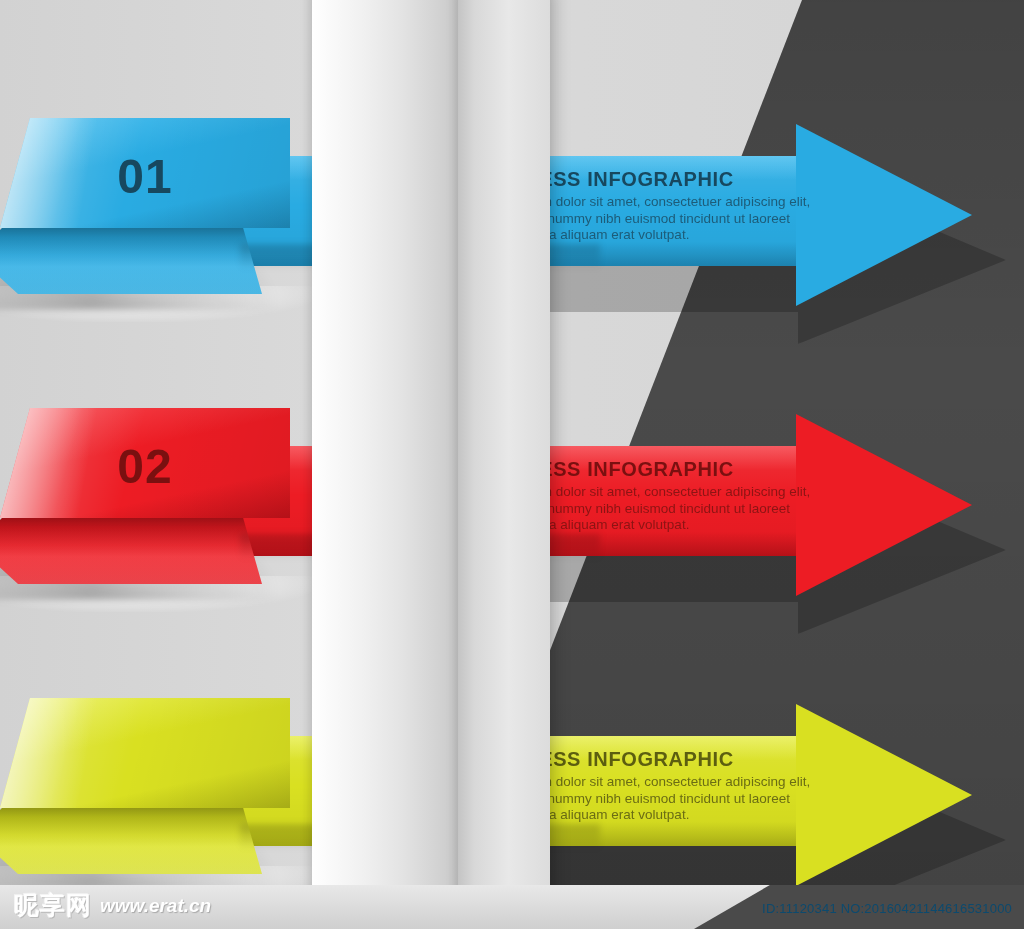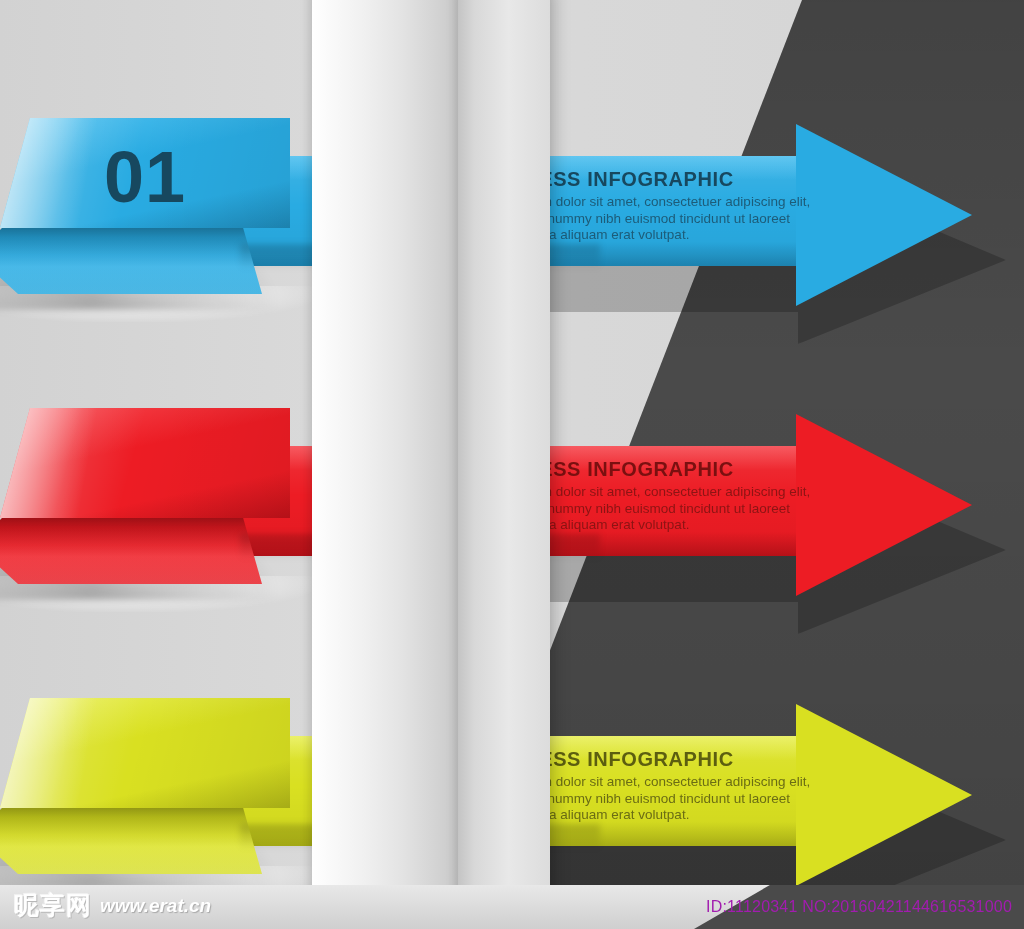--- a/index.html
+++ b/index.html
@@ -66,21 +66,21 @@
       rgba(255,255,255,.10) 60%, rgba(0,0,0,.05) 100%); }
   .curl-shadow { position:absolute; left:-14px; top:96px; width:300px; height:96px;
     background:radial-gradient(ellipse at 35% 90%, rgba(0,0,0,.30), rgba(0,0,0,0) 68%);
     filter:blur(3px); }
   .floor-shine { position:absolute; left:-18px; top:168px; width:330px; height:36px;
     background:radial-gradient(ellipse at 45% 20%, #ffffff 0%, rgba(255,255,255,.55) 38%, rgba(255,255,255,0) 75%); }
 
   
   .num { position:absolute; left:0; top:0; width:290px; height:118px;
     display:flex; align-items:center; justify-content:center;
-    font-size:72px; font-weight:bold; letter-spacing:1px; line-height:1; }
+    font-size:48px; font-weight:bold; letter-spacing:1px; line-height:1; }
 
   
   .txt { position:absolute; left:378px; top:12px; width:350px; }
   .txt .hd { font-size:20px; font-weight:bold; letter-spacing:.6px; margin-bottom:3px; }
   .txt .bd { font-size:13.5px; line-height:16.5px; }
 
   
   .band .gloss { position:absolute; inset:0;
     background:linear-gradient(180deg, rgba(255,255,255,.10), rgba(255,255,255,0) 45%, rgba(0,0,0,.05)); }
 
@@ -88,21 +88,21 @@
   .wm { position:absolute; left:0; bottom:0; width:1024px; height:44px;
     background:linear-gradient(180deg,#e8e8e8,#cfcfcf);
     clip-path:polygon(0 0, 1024px 0, 1024px 44px, 0 44px); }
   .wm-dark { position:absolute; right:0; bottom:0; width:330px; height:44px;
     background:#4a4a4a; clip-path:polygon(23% 0, 100% 0, 100% 100%, 0 100%); }
   .wm-logo { position:absolute; left:14px; bottom:7px; display:flex; align-items:center; gap:8px; }
   .wm-cn { font-size:25px; font-weight:bold; color:#ffffff; letter-spacing:1px;
     text-shadow:1px 1px 0 #b8b8b8, -1px -1px 0 #f4f4f4; font-family:"DejaVu Sans", sans-serif; }
   .wm-url { font-size:19px; font-style:italic; font-weight:bold; color:#ffffff;
     text-shadow:1px 1px 1px #a9a9a9; }
-  .wm-id { position:absolute; right:12px; bottom:13px; font-size:16px; color:#a21caf;
+  .wm-id { position:absolute; right:12px; bottom:13px; font-size:13px; color:#0c4a6e;
     letter-spacing:.2px; }
 
   .ribbon-shadow { position:absolute; left:240px; top:126px; width:360px; height:26px;
     background:linear-gradient(180deg, rgba(0,0,0,.16), rgba(0,0,0,0));
     filter:blur(3px); }
 </style>
 </head>
 <body>
 
 <div id="stage">
@@ -150,20 +150,21 @@
     </div>
     <div class="floor-shine"></div>
     <div class="curl-shadow"></div>
     <div class="curl" style="background: linear-gradient(rgb(191, 18, 25) 0%, rgb(237, 28, 36) 45%, rgb(246, 72, 79) 100%);">
         <div class="dark"></div>
       </div>
     <div class="tab" style="background: linear-gradient(168deg, rgb(246, 72, 79) 0%, rgb(237, 28, 36) 40%, rgb(237, 28, 36) 72%, rgb(191, 18, 25) 100%);">
       <div class="topcurve"></div>
       <div class="sheen"></div>
     </div>
+    <div class="num" style="color: rgb(122, 16, 16);">02</div>
     <div class="ribbon-shadow"></div>
   </div>
 
   <div class="row r3">
     <div class="arrow-shadow"></div>
     <div class="arrow">
       <div class="band" style="background: linear-gradient(rgb(233, 239, 89) 0%, rgb(217, 224, 33) 22%, rgb(217, 224, 33) 78%, rgb(176, 182, 23) 100%);">
           <div class="gloss"></div>
         </div>
       <div class="head" style="background: rgb(217, 224, 33);"></div>

